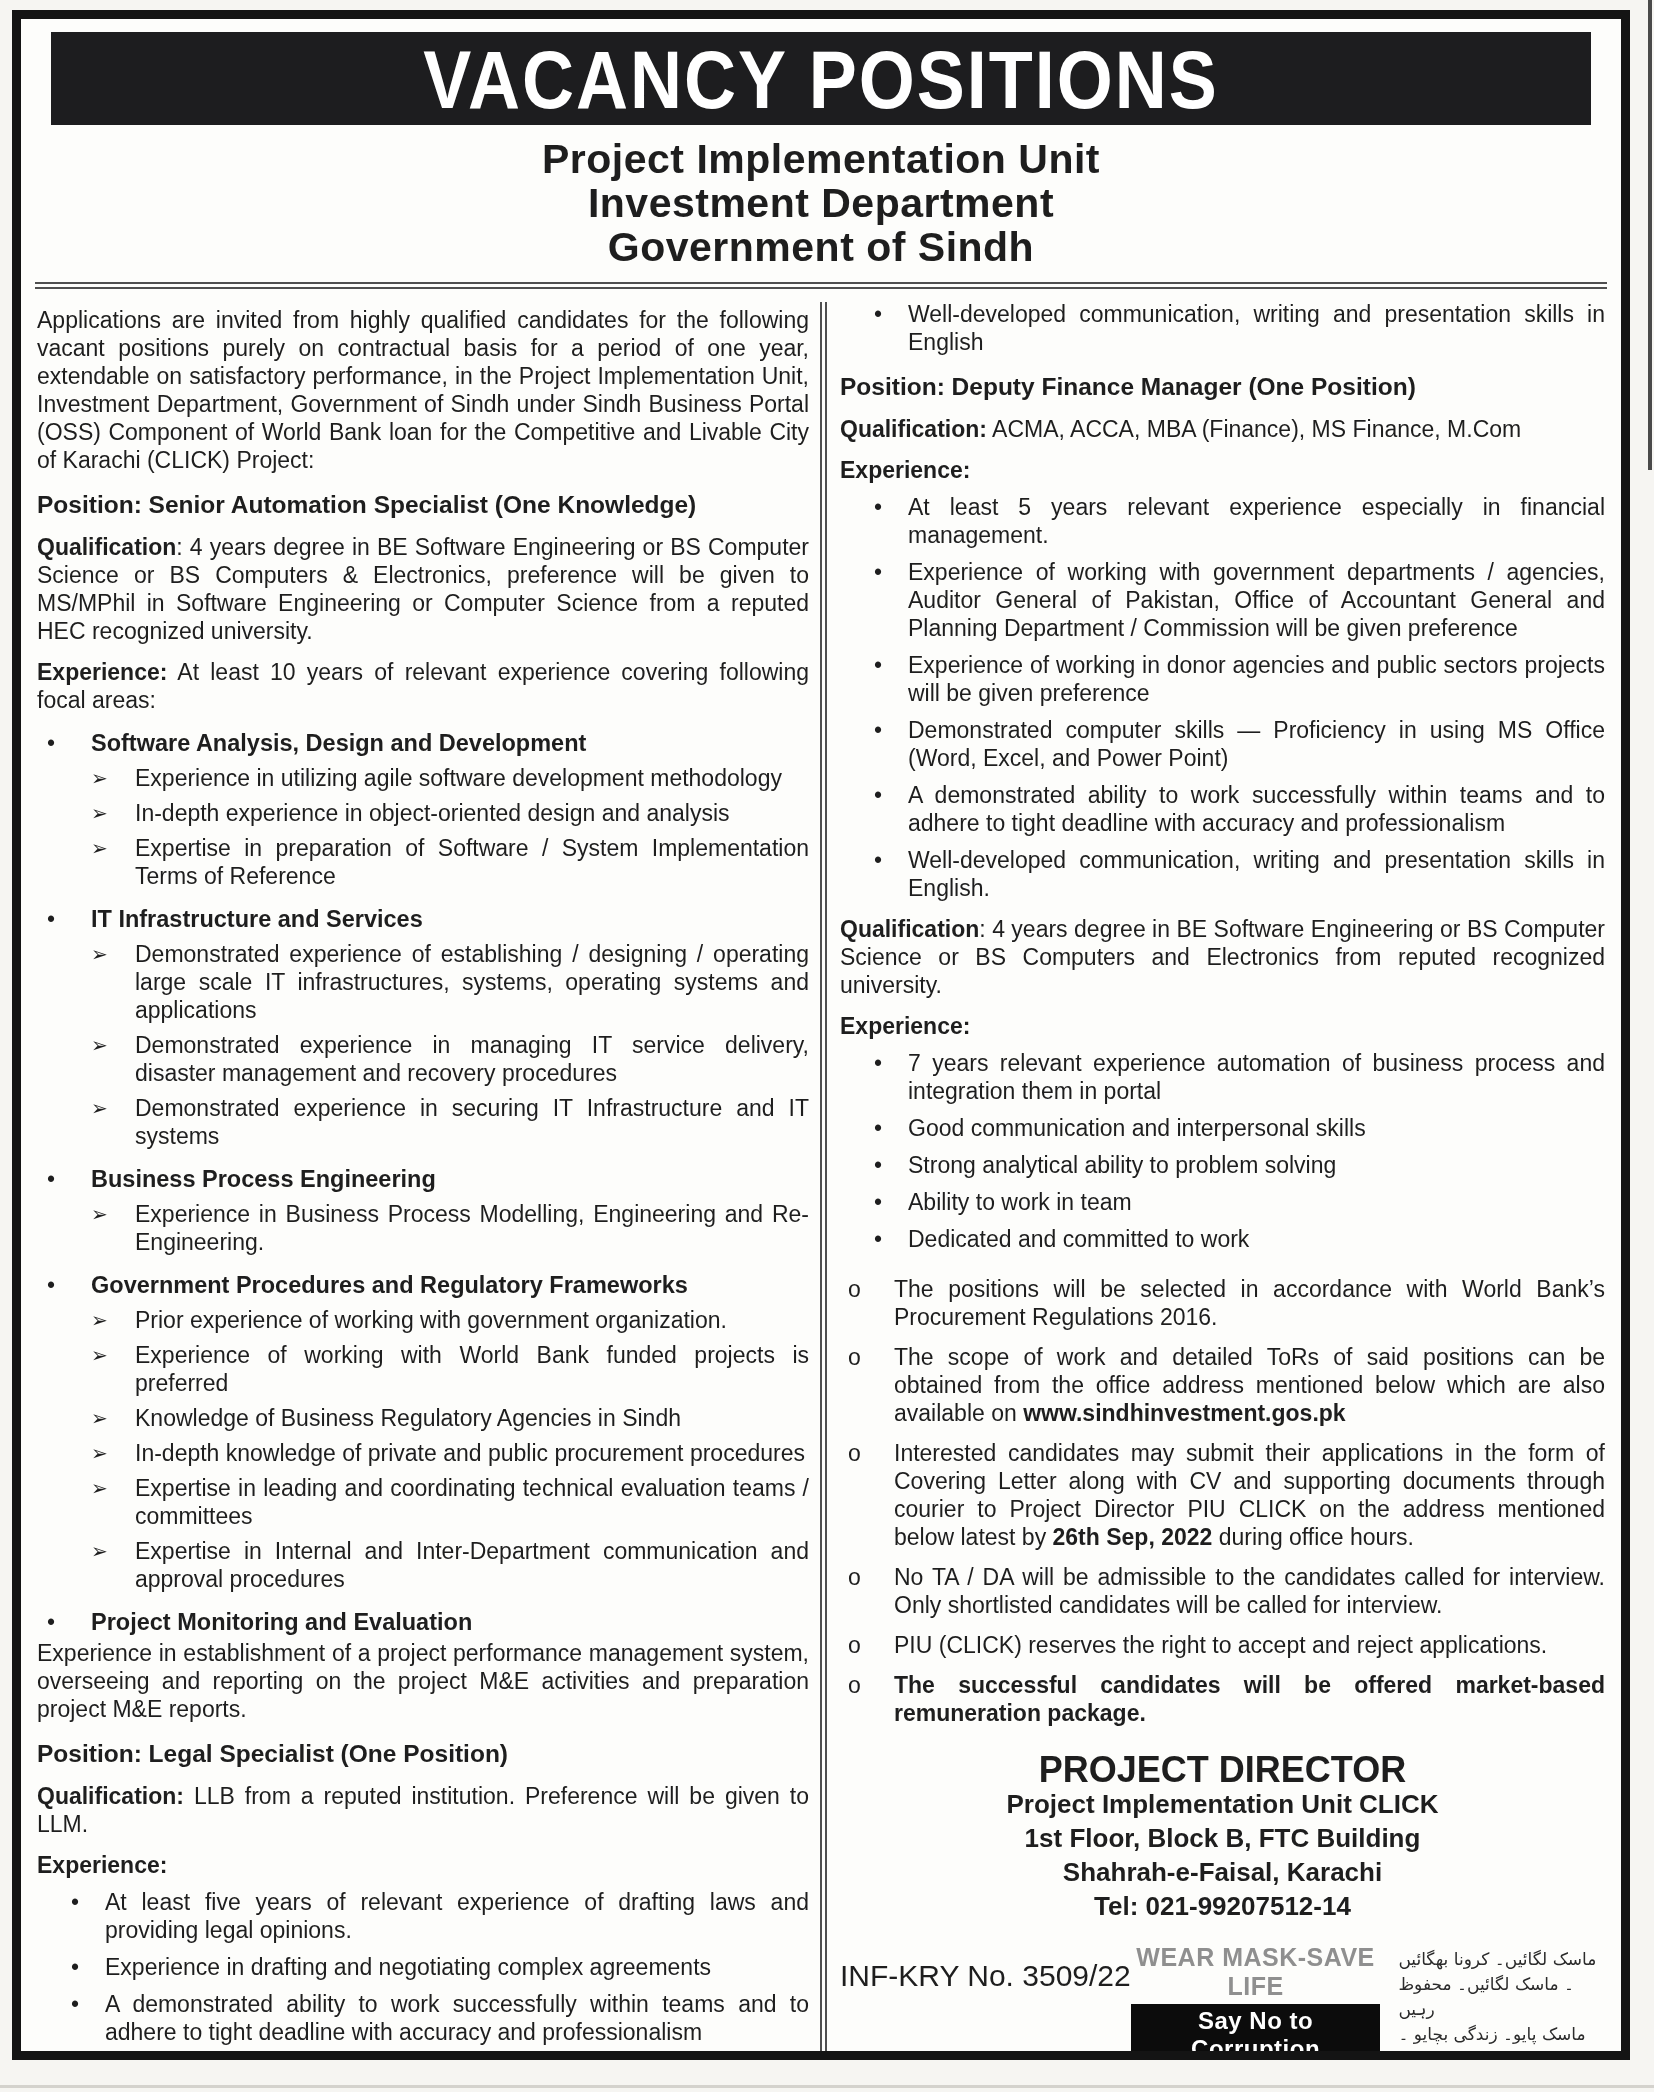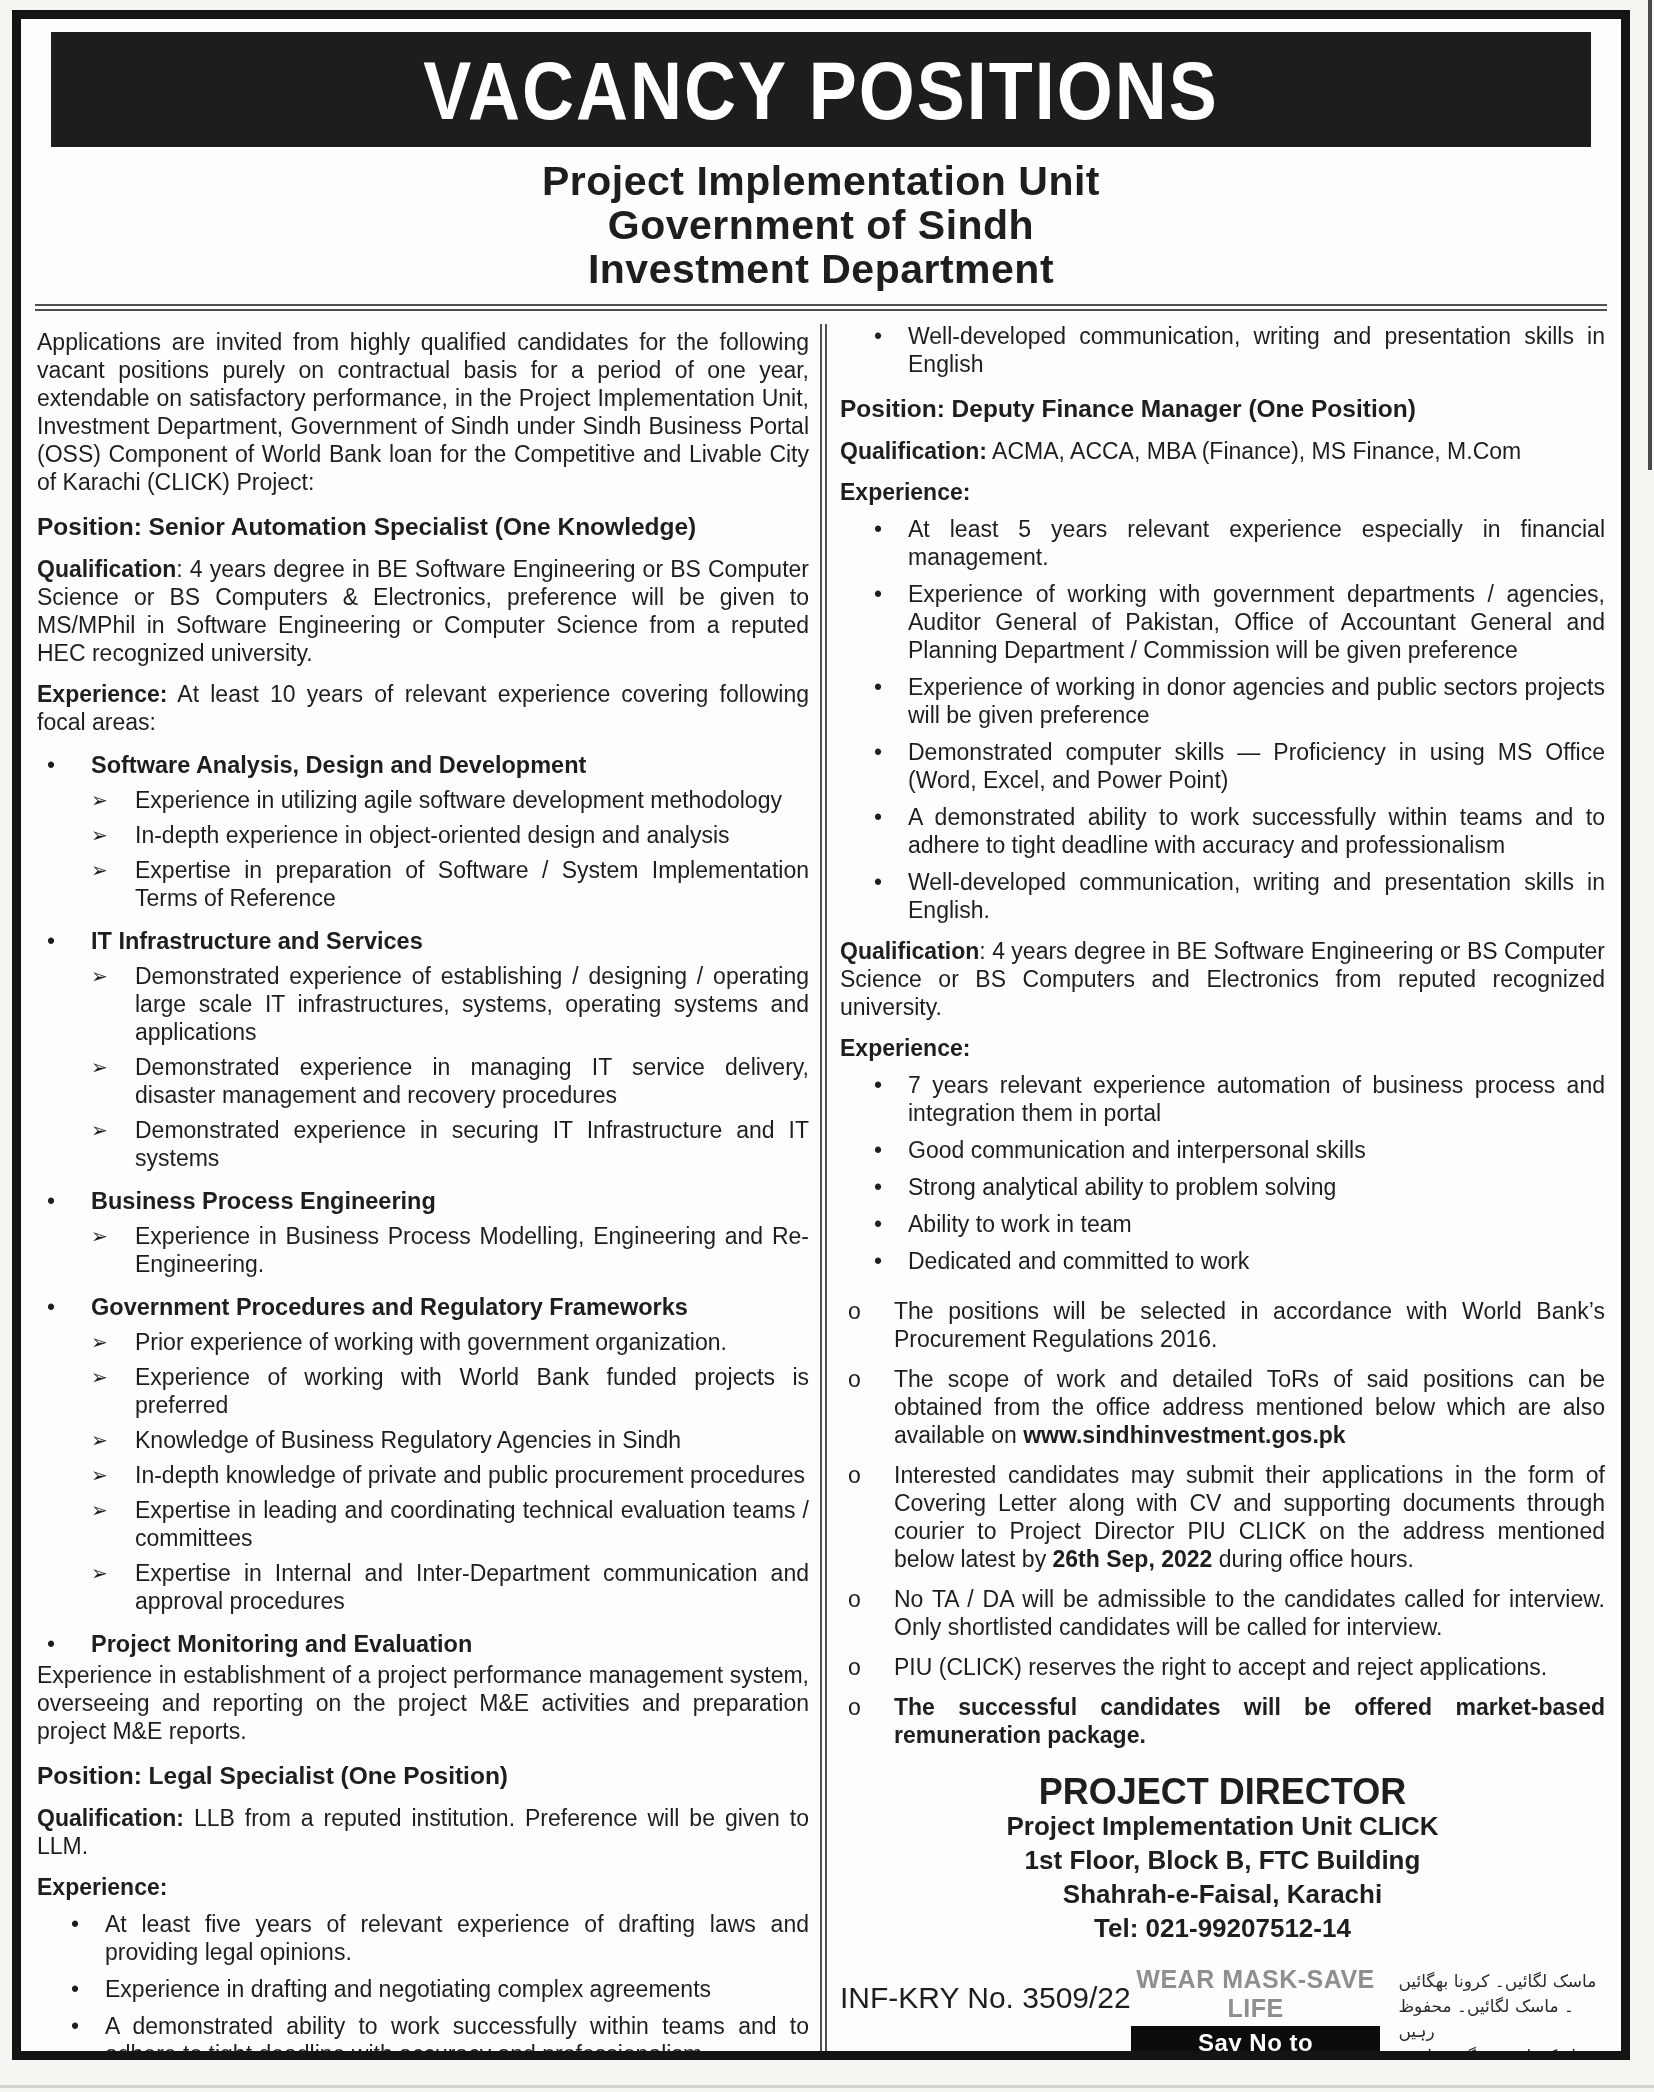--- a/index.html
+++ b/index.html
@@ -11,21 +11,21 @@
     -webkit-font-smoothing:antialiased;
   }
   .page-edge-right{position:absolute;top:0;right:2px;width:4px;height:470px;background:#4a4a4a;}
   .page-edge-bottom{position:absolute;left:0;bottom:4px;width:100%;height:3px;background:#d4d2cd;}
 
   .frame{
     position:absolute;left:12px;top:10px;width:1600px;height:2032px;
     border:9px solid #141414;background:#fdfdfb;overflow:hidden;
   }
   .banner{
-    margin:13px 30px 0;height:115px;background:#1d1d1f;
+    margin:13px 30px 0;height:93px;background:#1d1d1f;
     display:flex;align-items:center;justify-content:center;
   }
   .banner span{
     color:#ffffff;font-size:72px;font-weight:bold;letter-spacing:2px;
     transform:scaleY(1.14);white-space:nowrap;
   }
   .titles{text-align:center;margin-top:12px;font-weight:bold;font-size:41px;line-height:44px;letter-spacing:.5px;}
   .hrule{margin:13px 14px 0;height:3px;border-top:2px solid #4f4f4f;border-bottom:2px solid #4f4f4f;}
 
   .cols{display:flex;padding:9px 16px 0;align-items:stretch;}
@@ -77,22 +77,22 @@
 <body>
 
 <div class="frame">
 
   <div class="banner">
     <span>VACANCY POSITIONS</span>
   </div>
 
   <div class="titles">
     <div>Project Implementation Unit</div>
+    <div>Investment Department</div>
     <div>Government of Sindh</div>
-    <div>Investment Department</div>
   </div>
 
   <div class="hrule"></div>
 
   <div class="cols">
 
     <div class="col-left">
 
       <div class="p intro">Applications are invited from highly qualified candidates for the following vacant positions purely on contractual basis for a period of one year, extendable on satisfactory performance, in the Project Implementation Unit, Investment Department, Government of Sindh under Sindh Business Portal (OSS) Component of World Bank loan for the Competitive and Livable City of Karachi (CLICK) Project:</div>
 

